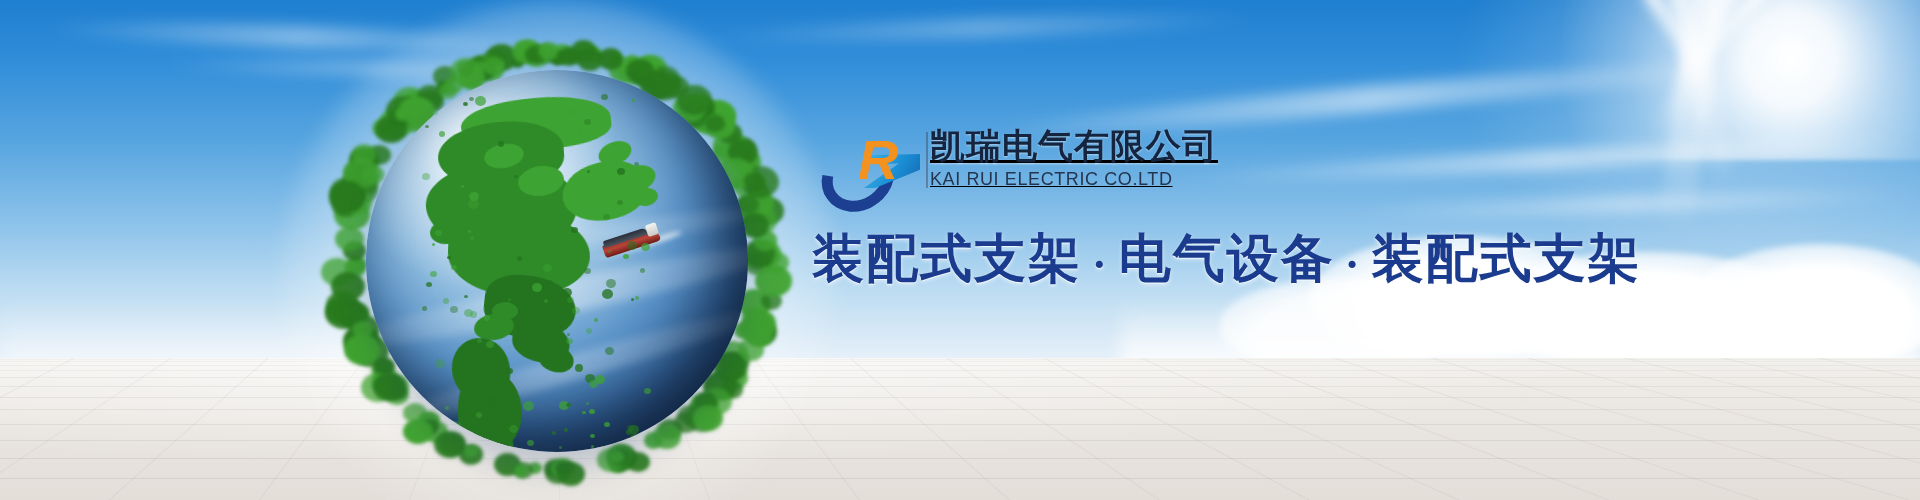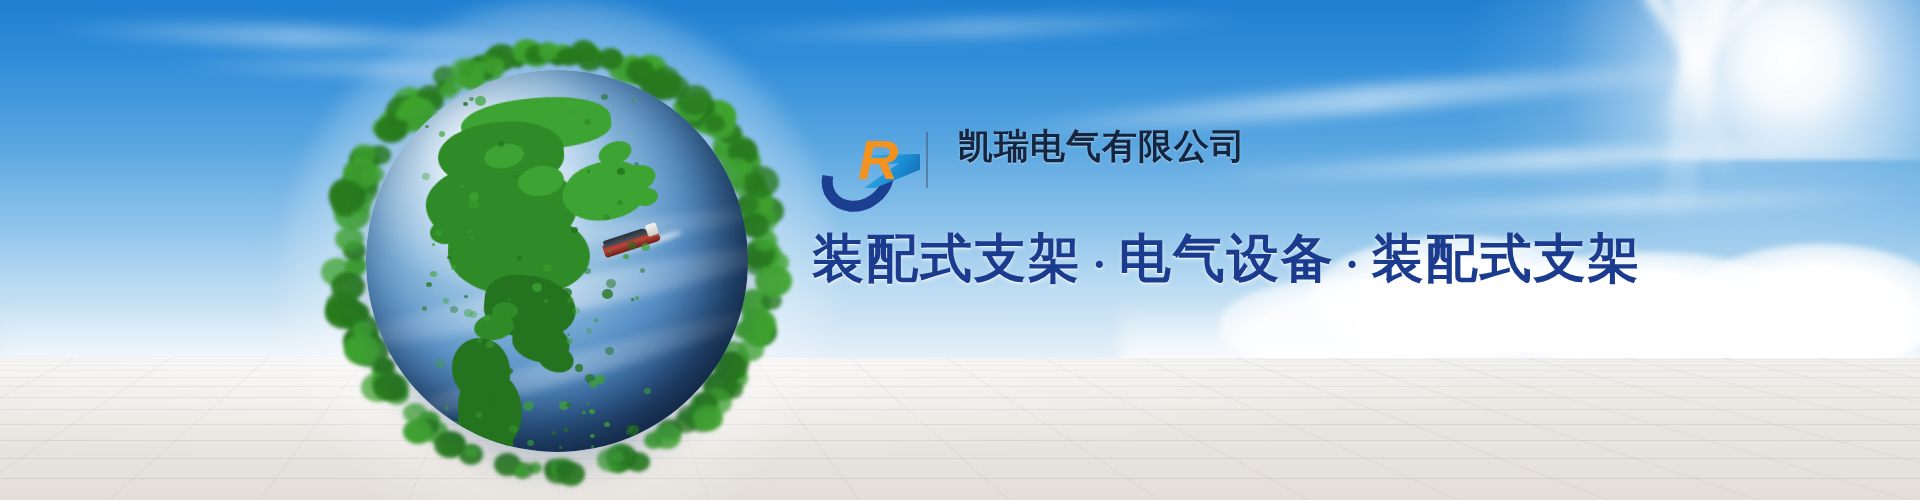--- a/index.html
+++ b/index.html
@@ -186,21 +186,21 @@
   .lm-r{
     position:absolute;left:38px;top:2px;width:46px;height:58px;
     color:#f4921f;font-family:"Liberation Sans",sans-serif;
     font-weight:700;font-size:56px;line-height:56px;font-style:italic;
     letter-spacing:-1px;
   }
   .divider{
     position:absolute;left:108px;top:6px;width:2px;height:56px;
     background:rgba(70,90,120,.55);
   }
-  .name-block{position:absolute;left:140px;top:0px;}
+  .name-block{position:absolute;left:112px;top:0px;text-decoration:underline;}
   .cn-name{
     font-family:"Liberation Sans",sans-serif;
     font-size:35px;font-weight:700;color:#15253f;line-height:40px;
     letter-spacing:1px;white-space:nowrap;
     text-shadow:0 1px 2px rgba(255,255,255,.45);
   }
   .en-name{
     font-family:"Liberation Sans",sans-serif;
     font-size:18px;font-weight:400;color:#24364f;line-height:22px;
     letter-spacing:.6px;white-space:nowrap;margin-top:2px;
@@ -666,20 +666,21 @@
 
     <div class="logo-row">
       <div class="logo-mark">
         <div class="lm-c"></div>
         <div class="lm-swoosh"></div>
         <div class="lm-r">R</div>
       </div>
       <div class="divider"></div>
       <div class="name-block">
         <div class="cn-name">凯瑞电气有限公司</div>
+        <div class="en-name">KAI RUI ELECTRIC CO.LTD</div>
       </div>
     </div>
 
     <div class="headline">
       <span>装配式支架</span><span class="dot">·</span><span>电气设备</span><span class="dot">·</span><span>装配式支架</span>
     </div>
 
 
   </div>
 </div>

